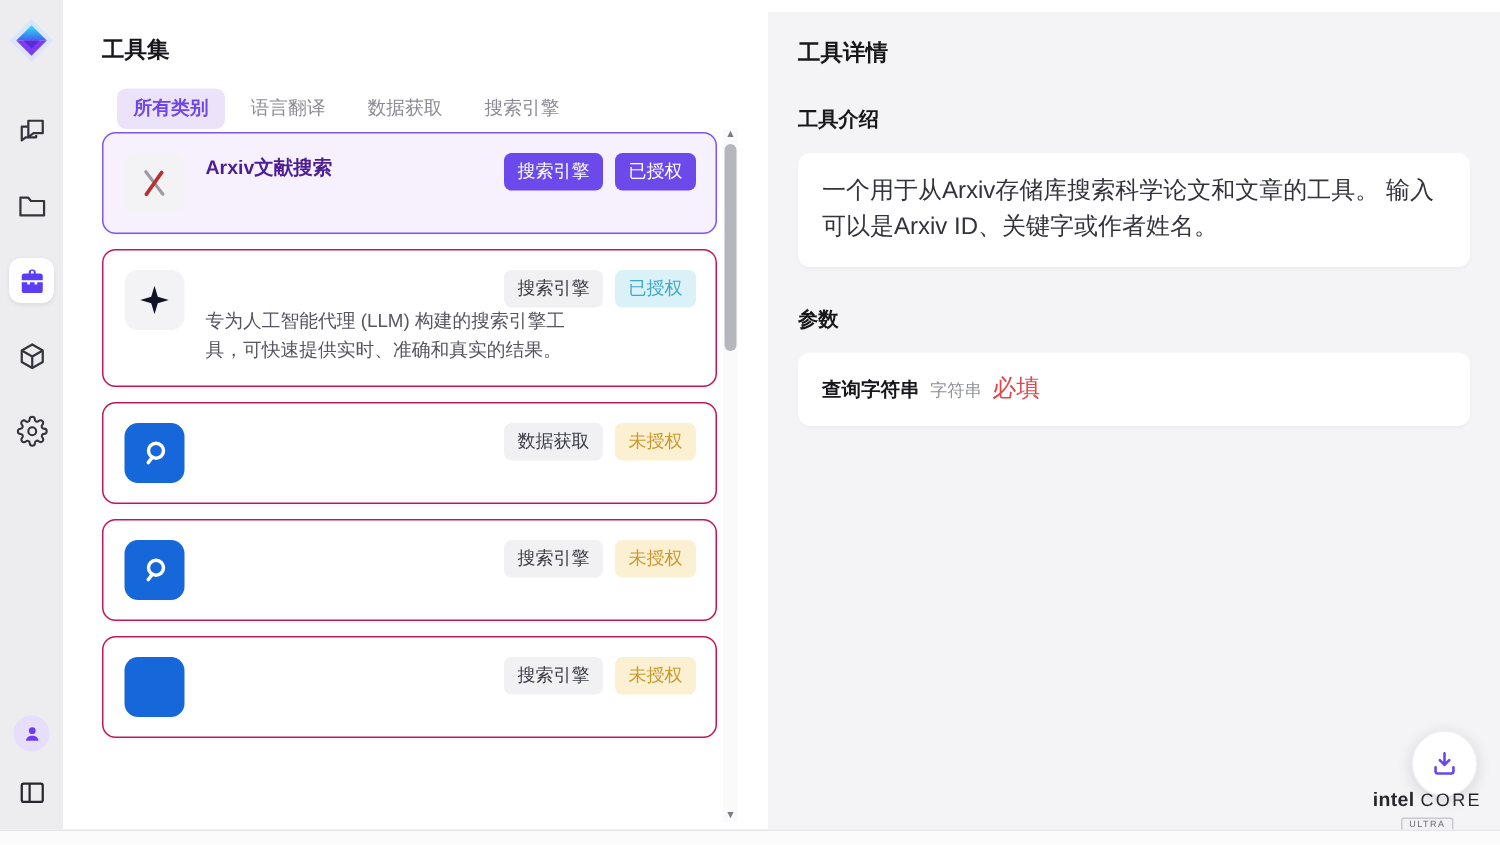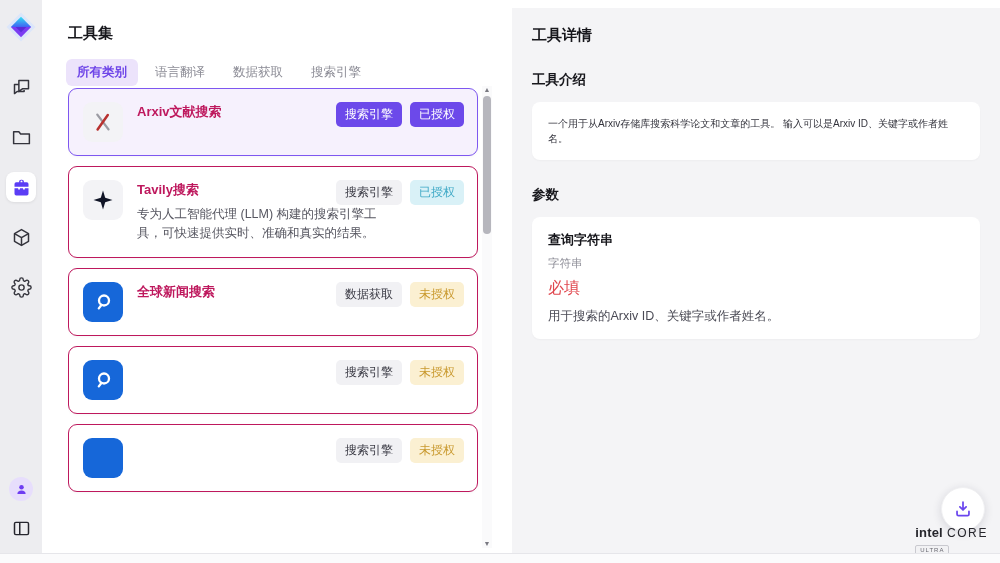--- a/index.html
+++ b/index.html
@@ -17,36 +17,36 @@
   .rail-icon svg { width:21px; height:21px; }
   .rail-icon.active { background:#fff; box-shadow:0 1px 3px rgba(0,0,0,.08); }
   .rail-bottom { margin-top:auto; display:flex; flex-direction:column; gap:12px; align-items:center; }
   .avatar { width:24px; height:24px; border-radius:50%; background:#e7defc;
     display:flex; align-items:center; justify-content:center; cursor:pointer; }
   .avatar svg { width:15px; height:15px; }
 
   
   .main { position:absolute; left:42px; top:0; width:470px; height:553px; background:#fff; }
   .page-title { font-size:15px; font-weight:700; color:#17171c; margin:24px 0 0 26px; }
-  .tabs { display:flex; gap:6px; margin:16px 0 0 24px; font-size:12.5px; }
+  .tabs { display:flex; gap:6px; margin:16px 0 0 36px; font-size:12.5px; }
   .tab { padding:5px 11px; border-radius:6px; color:#8b8b95; cursor:pointer; white-space:nowrap; }
   .tab.active { background:#ece3fb; color:#6e45e8; font-weight:700; }
 
   .tool-list { position:absolute; left:26px; top:88px; width:452px; height:460px;
     display:flex; flex-direction:column; gap:10px; overflow:hidden; padding-right:42px; }
   .tool-card { position:relative; flex:0 0 auto; background:#fff; border:1px solid #be185d;
     border-radius:9px; padding:13px 14px; display:flex; gap:14px;
     box-shadow:0 1px 3px rgba(20,20,40,.04); cursor:pointer; }
   .tool-card.selected { background:#f6f1fd; border:1.5px solid #7e57f0; }
   .tool-icon { width:40px; height:40px; border-radius:9px; background:#f3f3f6; flex:0 0 40px;
     display:flex; align-items:center; justify-content:center; }
   .tool-icon svg { width:24px; height:24px; }
   .tool-icon.icon-q-blue { background:#1667d9; }
   .tool-body { padding-top:1px; }
-  .tool-title { font-size:13px; font-weight:700; color:#be185d; margin-bottom:6px; }
+  .tool-title { font-size:13px; font-weight:700; color:#4c1d95; margin-bottom:6px;text-align:right; }
   .tool-desc { font-size:12.5px; color:#565660; line-height:1.55; max-width:262px; }
   .tool-badges { position:absolute; top:13px; right:13px; display:flex; gap:8px; }
   .badge { font-size:12px; padding:4px 9px; border-radius:5px; background:#f1f1f4;
     color:#3c3c46; white-space:nowrap; }
   .tool-card.selected .badge-cat { background:#6c49ea; color:#fff; }
   .badge.auth-purple { background:#6c49ea; color:#fff; }
   .badge.auth-cyan   { background:#d9f1f7; color:#3fa9c6; }
   .badge.auth-yellow { background:#fbf0d2; color:#c9992e; }
 
   
@@ -58,33 +58,33 @@
   .scroll-thumb { position:absolute; left:1px; top:10px; width:8px; height:138px;
     background:#b6b6bd; border-radius:4px; cursor:grab; }
 
   
   .details { position:absolute; left:512px; top:8px; width:488px; height:545px;
     background:#f4f4f6; padding:18px 20px; }
   .details-title { font-size:15px; font-weight:700; color:#17171c; }
   .section-h { font-size:13.5px; font-weight:700; color:#17171c; margin:26px 0 13px; }
   .card-box { background:#fff; border-radius:8px; padding:14px 16px;
     box-shadow:0 1px 2px rgba(20,20,40,.03); }
-  .intro-text { font-size:10px; color:#33333c; line-height:1.5; }
-  .param-head { display:flex; align-items:baseline; gap:7px;flex-direction:column; }
+  .intro-text { font-size:16px; color:#33333c; line-height:1.5; }
+  .param-head { display:flex; align-items:baseline; gap:7px; }
   .param-name { font-size:13px; font-weight:700; color:#17171c; }
   .param-type { font-size:11.5px; color:#8f8f99; }
   .param-req  { font-size:16px; color:#e0474e; }
   .param-desc { margin-top:9px; font-size:12.5px; color:#4a4a55; }
 
   
   .fab { position:absolute; right:15px; bottom:32px; width:44px; height:44px; border-radius:50%;
     background:#fff; box-shadow:0 2px 10px rgba(30,30,60,.14); border:1px solid #f0f0f2;
     display:flex; align-items:center; justify-content:center; cursor:pointer; }
   .fab svg { width:22px; height:22px; }
-  .brand { position:absolute; right:12px; bottom:8px; text-align:left; color:#26262c; line-height:1; }
+  .brand { position:absolute; right:12px; bottom:8px; text-align:center; color:#26262c; line-height:1; }
   .brand-row { display:flex; align-items:baseline; gap:4px; justify-content:flex-end; }
   .brand-intel { font-size:13px; font-weight:700; letter-spacing:.2px; }
   .brand-core { font-size:12px; font-weight:400; letter-spacing:1.6px; text-transform:uppercase; }
   .brand-ultra { display:inline-block; margin-top:3px; font-size:6px; letter-spacing:1px;
     text-transform:uppercase; color:#6a6a72; border:1px solid #c9c9cf; border-radius:2px;
     padding:1px 4px; background:#f2f2f4; }
 
   .bottom-edge { position:absolute; left:0; right:0; bottom:0; height:10px;
     background:#fbfbfc; border-top:1px solid #e6e6ea; }
 </style>
@@ -196,21 +196,20 @@
   </div>
 
   <div class="tool-card">
     <div class="tool-icon icon-q-blue">
             <svg viewBox="0 0 24 24" fill="none" stroke="#ffffff" stroke-width="2.3" stroke-linecap="round">
               <circle cx="13" cy="10.5" r="5"></circle>
               <path d="M10.6 14.8L7.8 18.4"></path>
             </svg>
           </div>
     <div class="tool-body">
-      <div class="tool-title">全球新闻搜索</div>
     </div>
     <div class="tool-badges">
       <span class="badge badge-cat">数据获取</span>
       <span class="badge badge-auth auth-yellow">未授权</span>
     </div>
   </div>
 
   <div class="tool-card">
     <div class="tool-icon icon-q-blue">
             <svg viewBox="0 0 24 24" fill="none" stroke="#ffffff" stroke-width="2.3" stroke-linecap="round">
@@ -252,21 +251,20 @@
     <div class="card-box">
       <div class="intro-text">一个用于从Arxiv存储库搜索科学论文和文章的工具。 输入可以是Arxiv ID、关键字或作者姓名。</div>
     </div>
     <h3 class="section-h">参数</h3>
     <div class="card-box">
       <div class="param-head">
         <span class="param-name">查询字符串</span>
         <span class="param-type">字符串</span>
         <span class="param-req">必填</span>
       </div>
-      <div class="param-desc">用于搜索的Arxiv ID、关键字或作者姓名。</div>
     </div>
   </section>
 
   <div class="fab">
     <svg viewBox="0 0 24 24" fill="none" stroke="#6a46ee" stroke-width="1.9" stroke-linecap="round" stroke-linejoin="round">
       <path d="M12 4.5v8.5m0 0l-3.4-3.4M12 13l3.4-3.4"></path>
       <path d="M5.5 14.7v3a1.6 1.6 0 0 0 1.6 1.6h9.8a1.6 1.6 0 0 0 1.6-1.6v-3"></path>
     </svg>
   </div>
 

